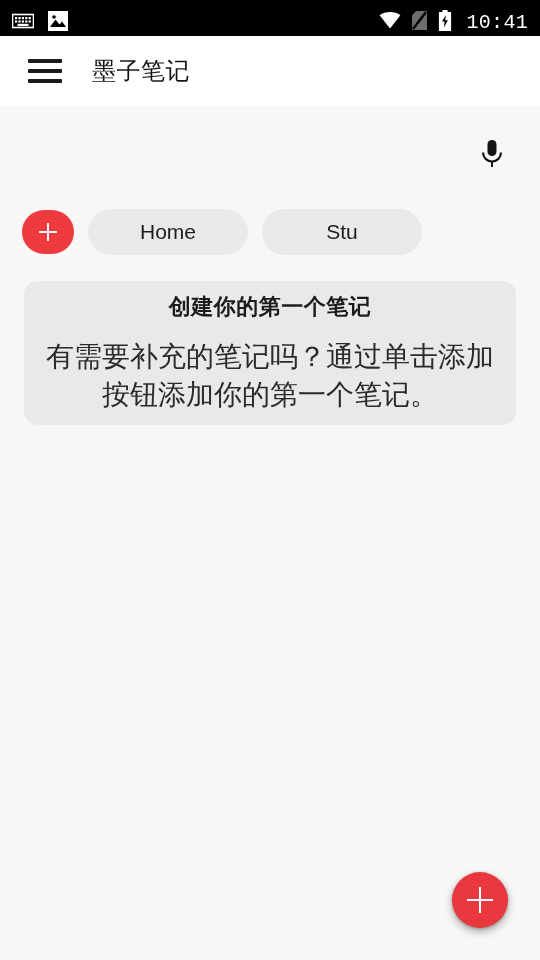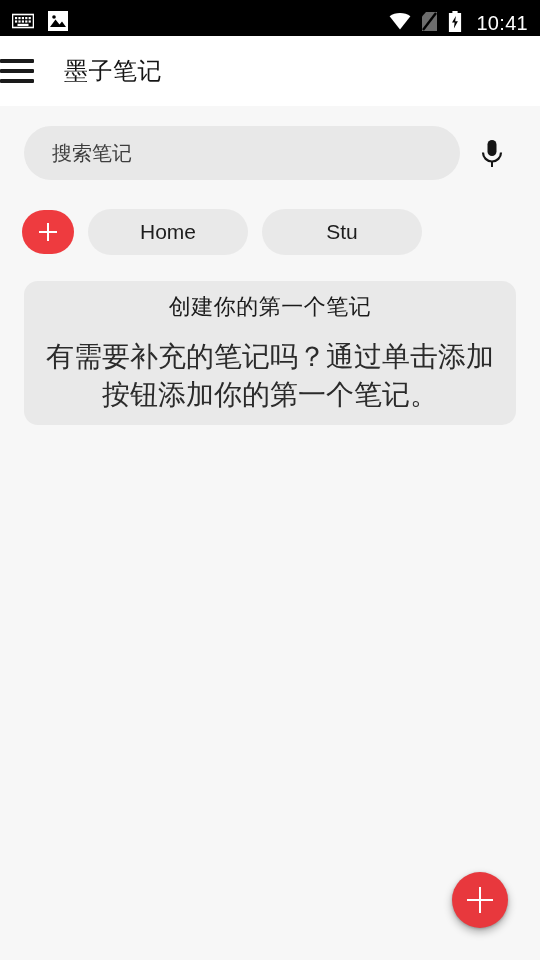--- a/index.html
+++ b/index.html
@@ -7,32 +7,32 @@
     width:540px; height:960px;
     font-family:"Liberation Sans","DejaVu Sans",sans-serif;
     background:#f7f7f7; overflow:hidden;
   }
   #app { position:relative; width:540px; height:960px; background:#f7f7f7; }
 
   
   .statusbar{
     position:absolute; top:0; left:0; width:540px; height:46px;
     background:#000; display:flex; align-items:center;
-    padding:0 12px; color:#fff;
+    padding:0 12px; color:#fff;font-family:Liberation Mono, monospace;
   }
   .sb-left{ display:flex; align-items:center; gap:14px; }
   .sb-right{ margin-left:auto; display:flex; align-items:center; gap:11px; }
   .sb-time{ font-size:20px; font-weight:400; color:#fff; letter-spacing:.3px;
             line-height:1; margin-left:3px; }
   .ic{ display:block; }
 
   
   .appbar{
     position:absolute; top:36px; left:0; width:540px; height:70px;
-    background:#ffffff; display:flex; align-items:center; 
+    background:#ffffff; display:flex; align-items:center; padding-left:28px;
   }
   .hamburger{ width:34px; height:24px; display:flex; flex-direction:column;
               justify-content:space-between; cursor:pointer; }
   .hamburger span{ display:block; height:4px; width:100%; background:#1a1a1a; border-radius:1px; }
   .app-title{ margin-left:30px; font-size:24px; color:#141414; font-weight:400;
               letter-spacing:.5px; }
 
   
   .content{ position:absolute; top:106px; left:0; width:540px; height:854px;
             background:#f7f7f7; }
@@ -75,21 +75,21 @@
     font-size:21px; color:#1d1d1d; cursor:pointer; white-space:nowrap;
   }
 
   
   .emptycard{
     position:absolute; top:175px; left:24px; width:492px; height:144px;
     background:#e9e9e9; border-radius:14px;
     display:flex; flex-direction:column; align-items:center; justify-content:center;
     padding:0 22px;
   }
-  .empty-title{ font-size:22px; font-weight:normal; color:#1b1b1b; letter-spacing:.5px; }
+  .empty-title{ font-size:22px; font-weight:bold; color:#1b1b1b; letter-spacing:.5px; }
   .empty-body{ margin-top:16px; font-size:28px; color:#2b2b2b;
                line-height:1.35; text-align:center; }
 
   
   .fab{
     position:absolute; left:452px; top:872px; width:56px; height:56px;
     border-radius:50%; background:#e8383d; cursor:pointer;
     box-shadow:0 4px 9px rgba(0,0,0,.30), 0 1px 3px rgba(0,0,0,.22);
     display:flex; align-items:center; justify-content:center;
   }
@@ -159,21 +159,20 @@
       <span></span>
       <span></span>
       <span></span>
     </div>
     <div class="app-title">墨子笔记</div>
   </div>
 
   <div class="content">
 
     <div class="searchrow">
-      <input class="searchfield" type="text" placeholder="搜索笔记" style="">
       <div class="micbtn">
         <svg width="26" height="30" viewBox="0 0 26 30">
           <rect x="8.5" y="1" width="9" height="16" rx="4.5" fill="#151515"></rect>
           <path d="M4 13.5 a9 9 0 0 0 18 0" fill="none" stroke="#151515" stroke-width="2.2"></path>
           <rect x="12" y="22" width="2" height="6" fill="#151515"></rect>
         </svg>
       </div>
     </div>
 
     <div class="chiprow">

